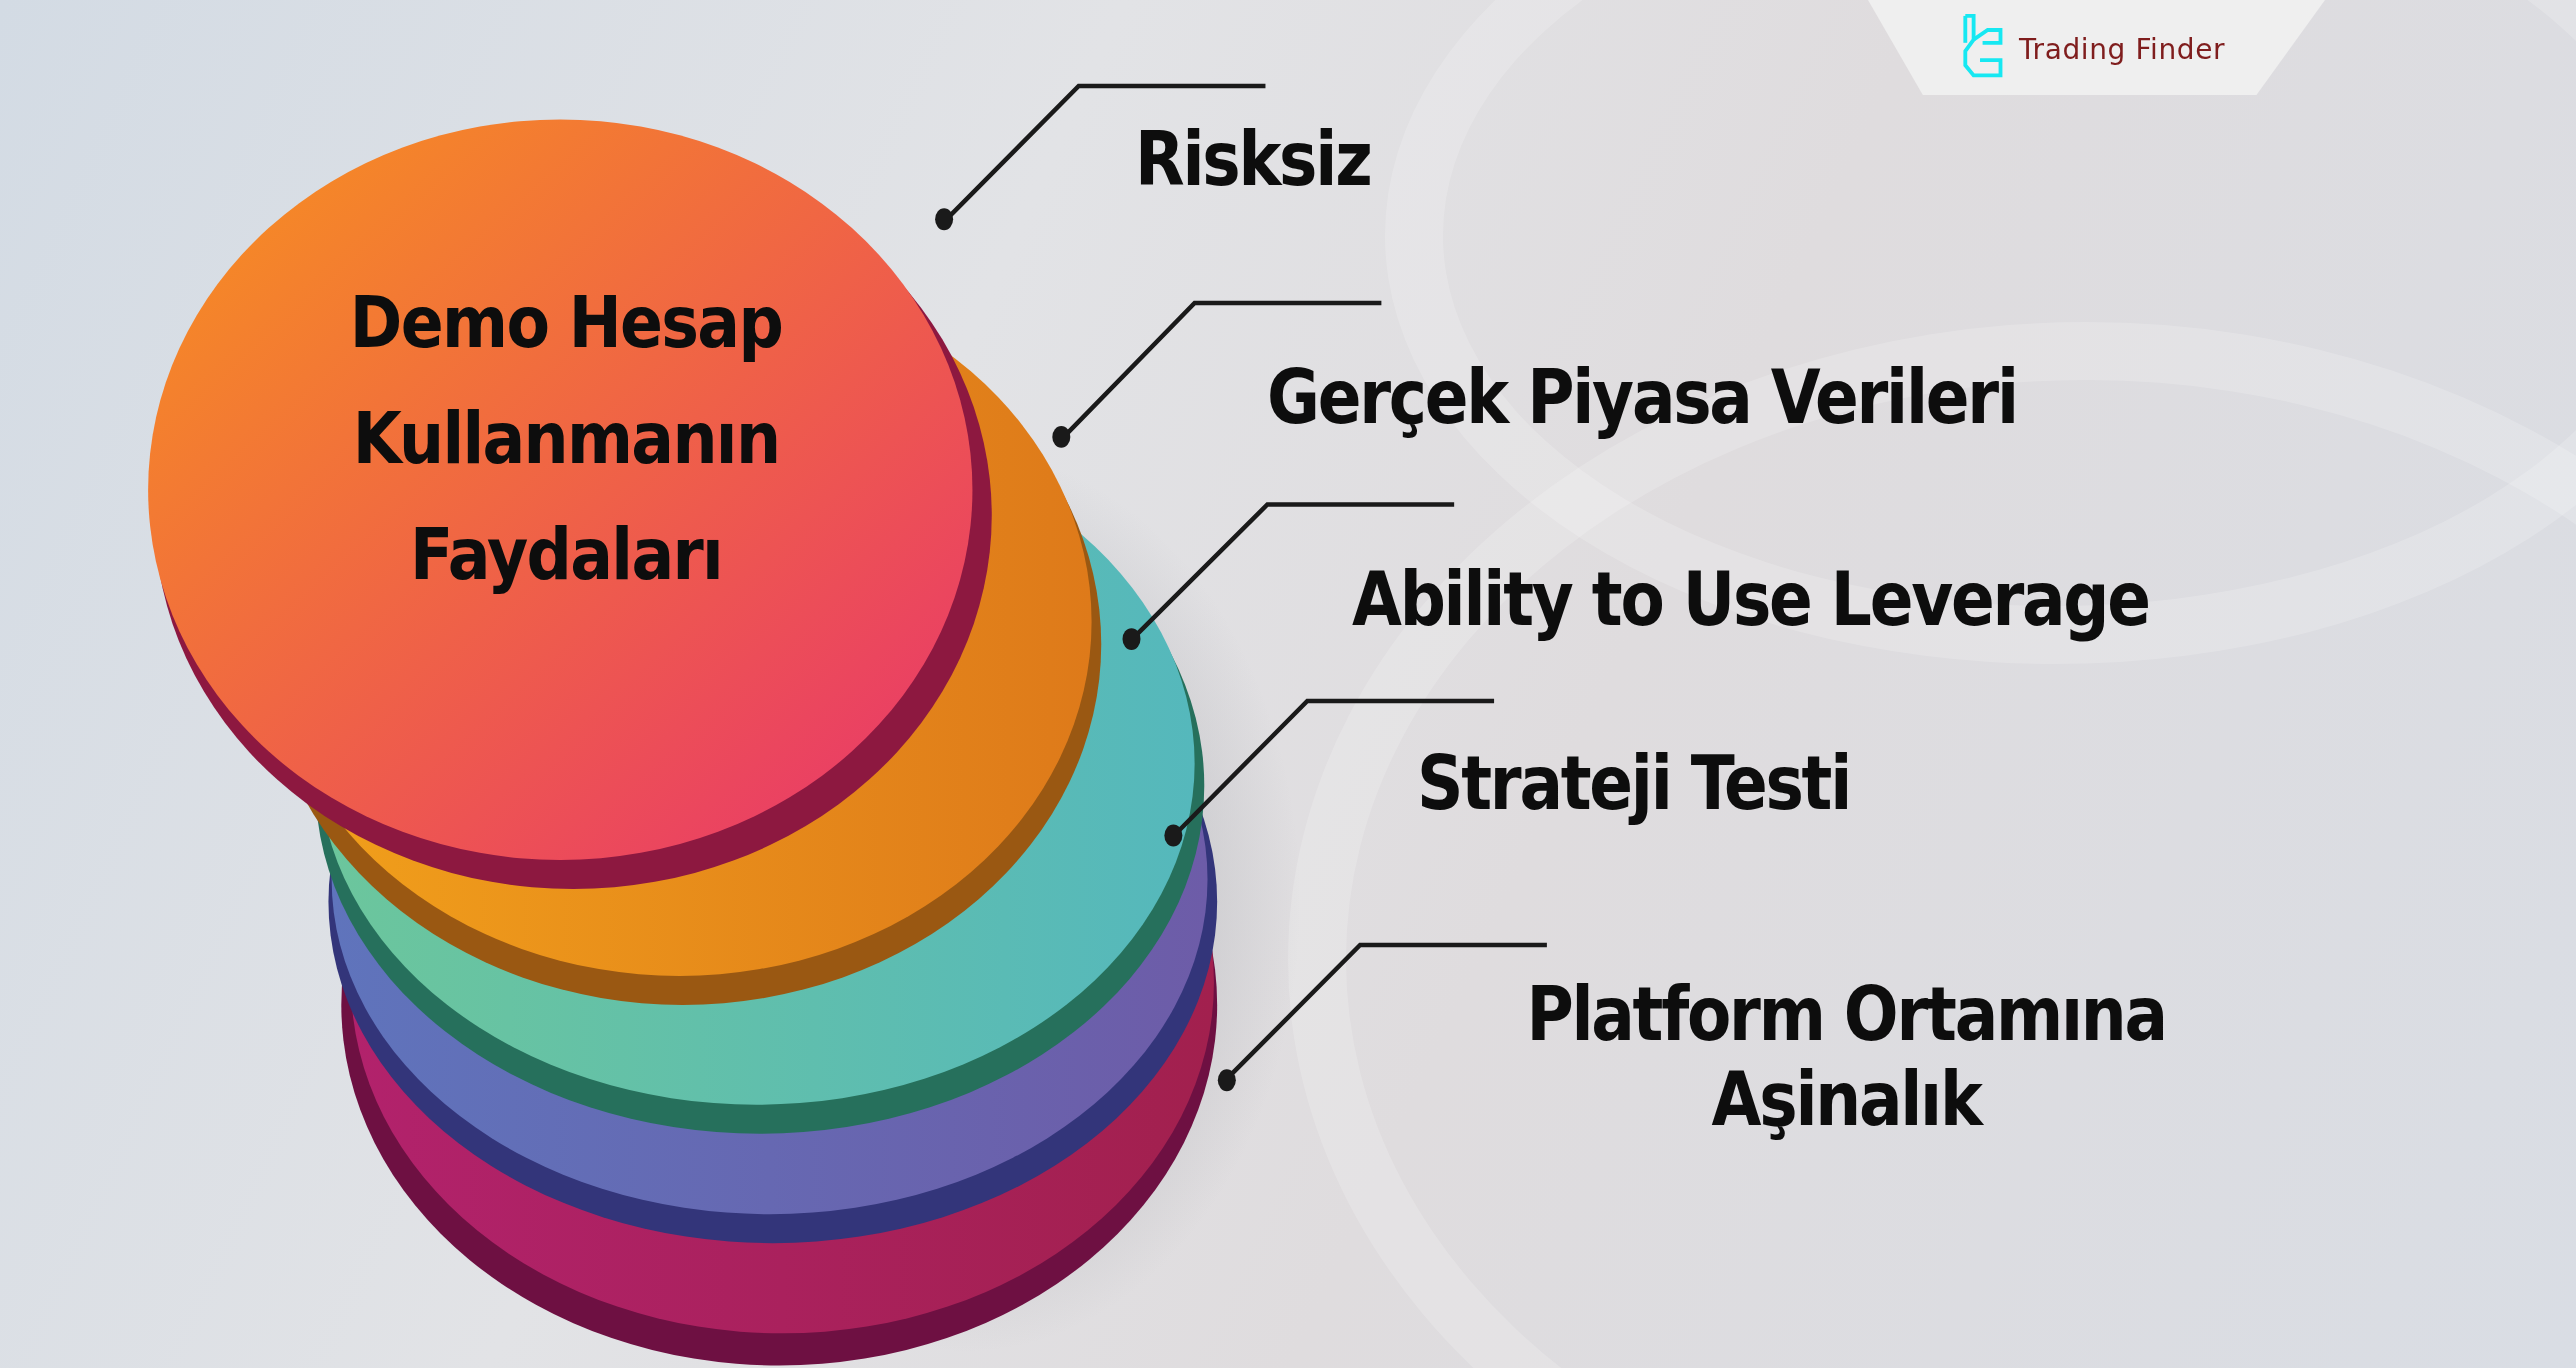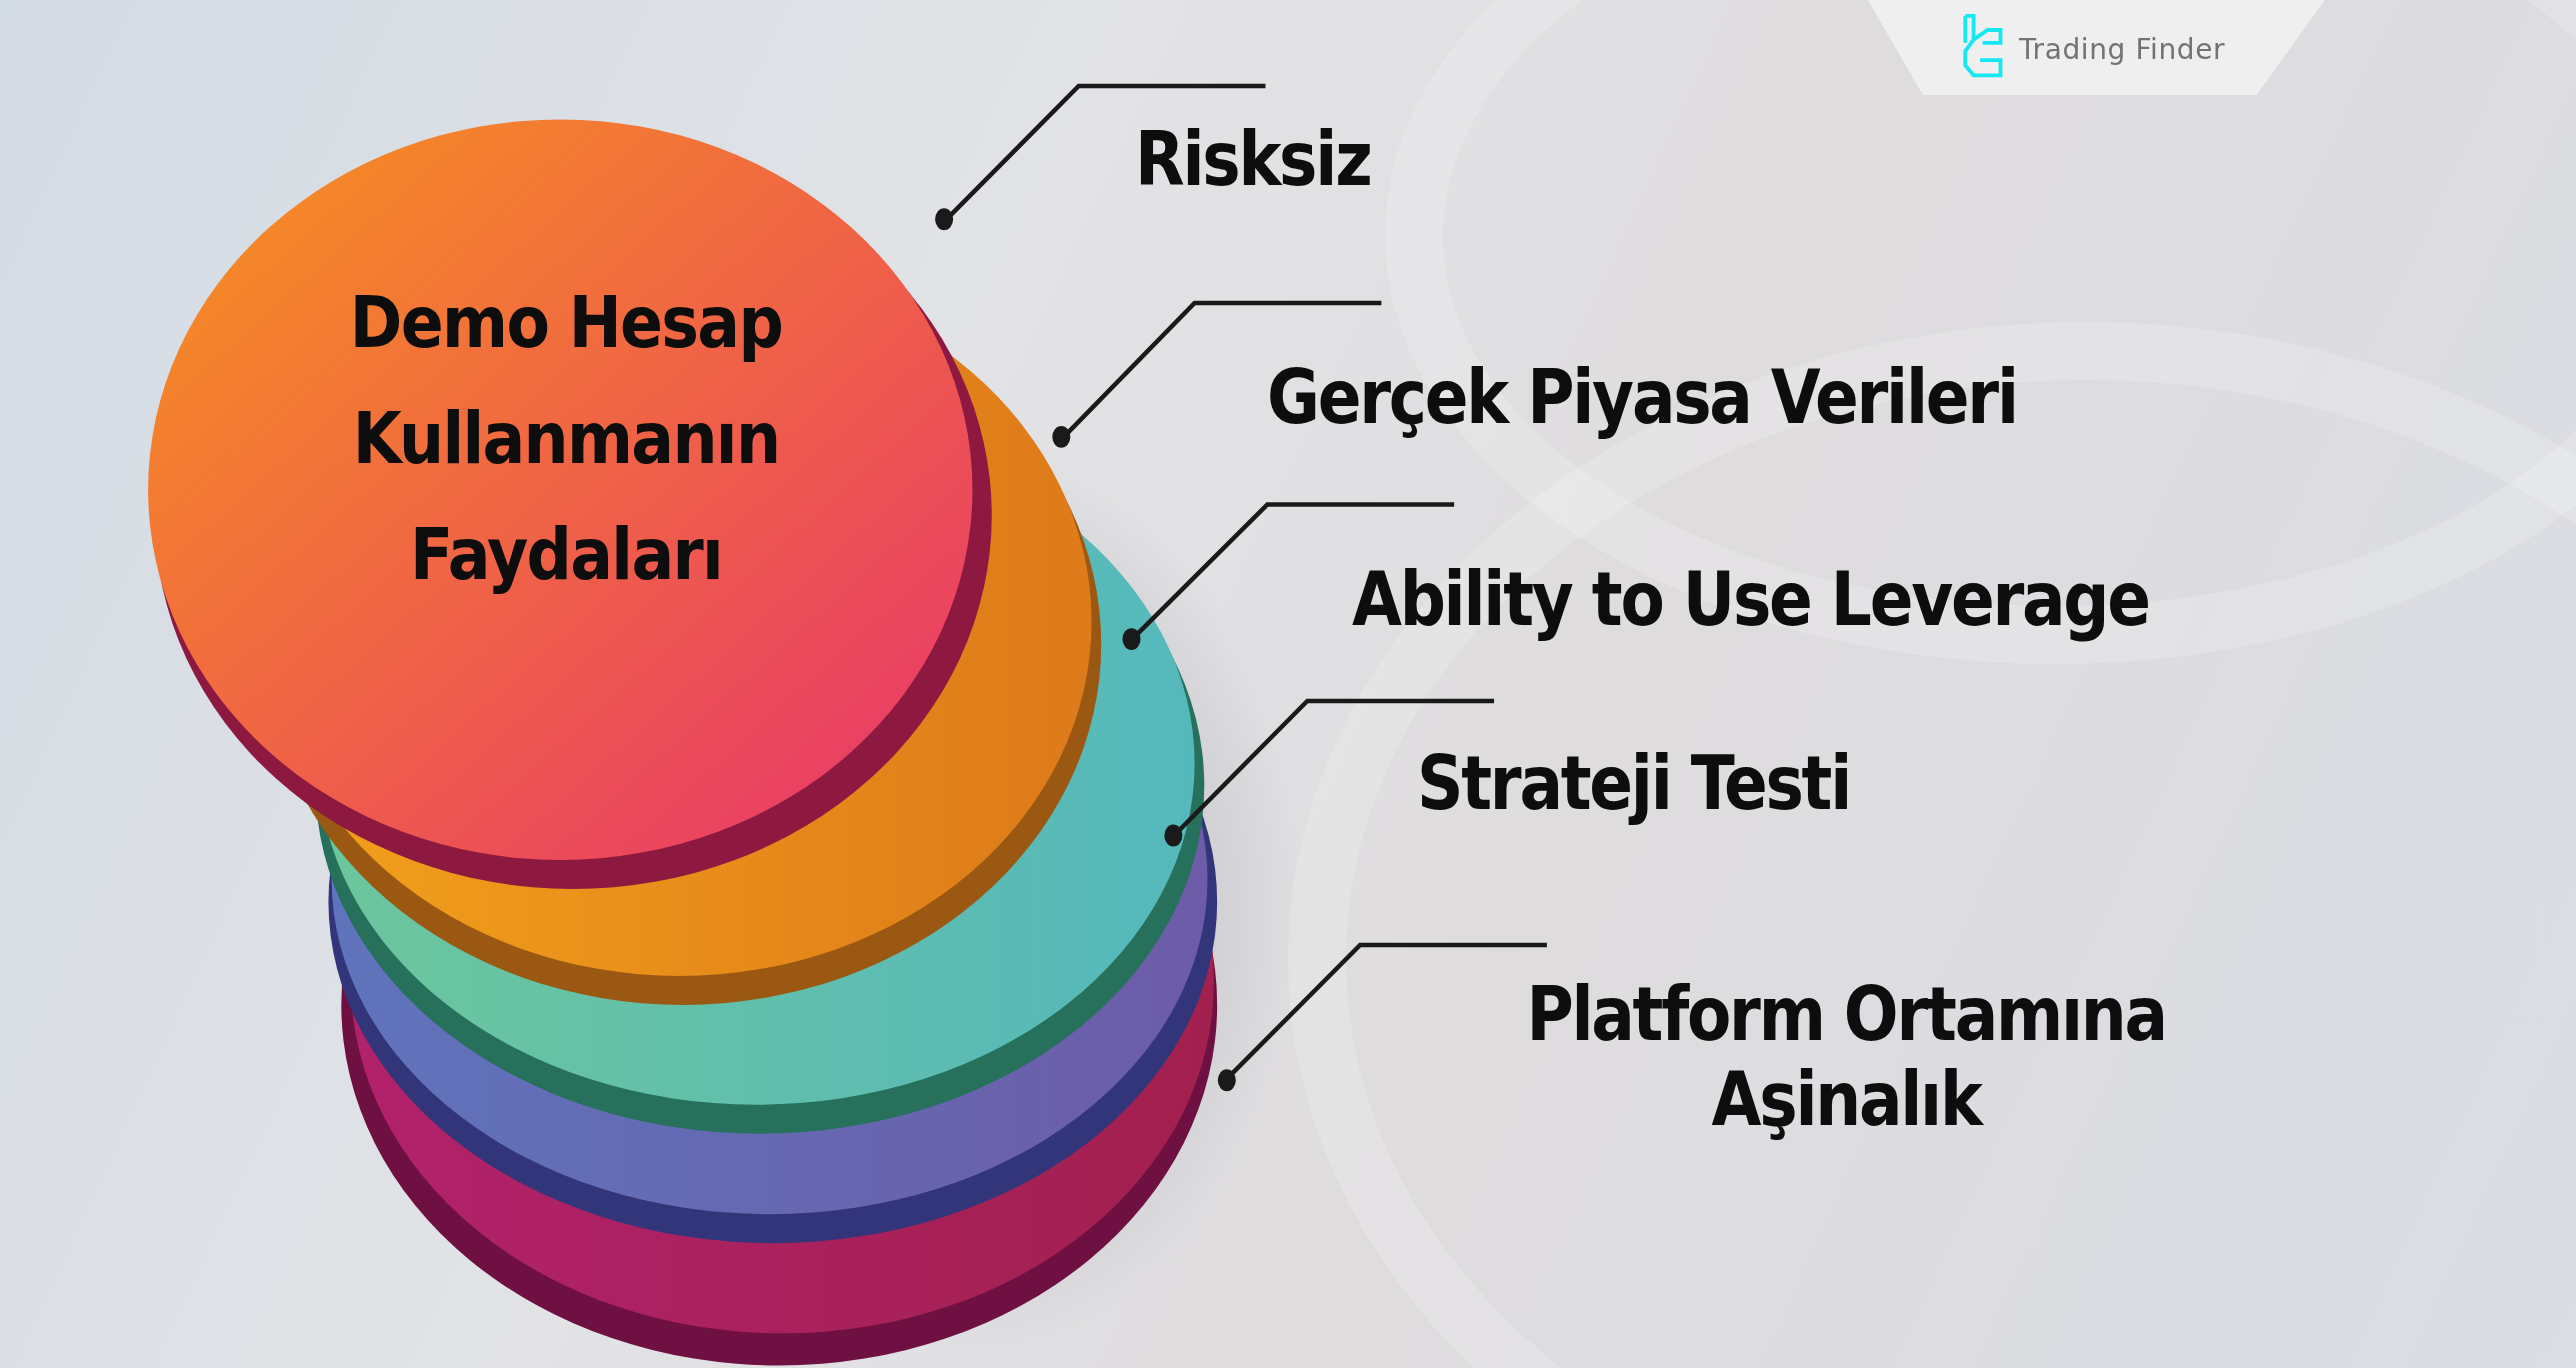--- a/index.html
+++ b/index.html
@@ -29,21 +29,21 @@
   .label.two span { display: block; }
   .logo-tab {
     position: absolute; left: 1868px; top: 0; width: 457px; height: 95px;
     background: #efefef;
     clip-path: polygon(0 0, 100% 0, 85% 100%, 12% 100%);
     border-radius: 0 0 26px 26px;
   }
   .logo-icon { position: absolute; left: 1962px; top: 14px; }
   .logo-text {
     position: absolute; left: 2019px; top: 33px; font-size: 28px;
-    color: #737373; letter-spacing: 0.6px; font-family: "DejaVu Sans", sans-serif;
+    color: #7f1d1d; letter-spacing: 0.6px; font-family: "DejaVu Sans", sans-serif;
   }
 </style>
 </head>
 <body>
 
 <div class="stage">
 
   <div class="bg-ring" style="left:1385px; top:-193px; width:1224px; height:741px;"></div>
   <div class="bg-ring" style="left:1288px; top:322px; width:1481px; height:1159px;"></div>
 

